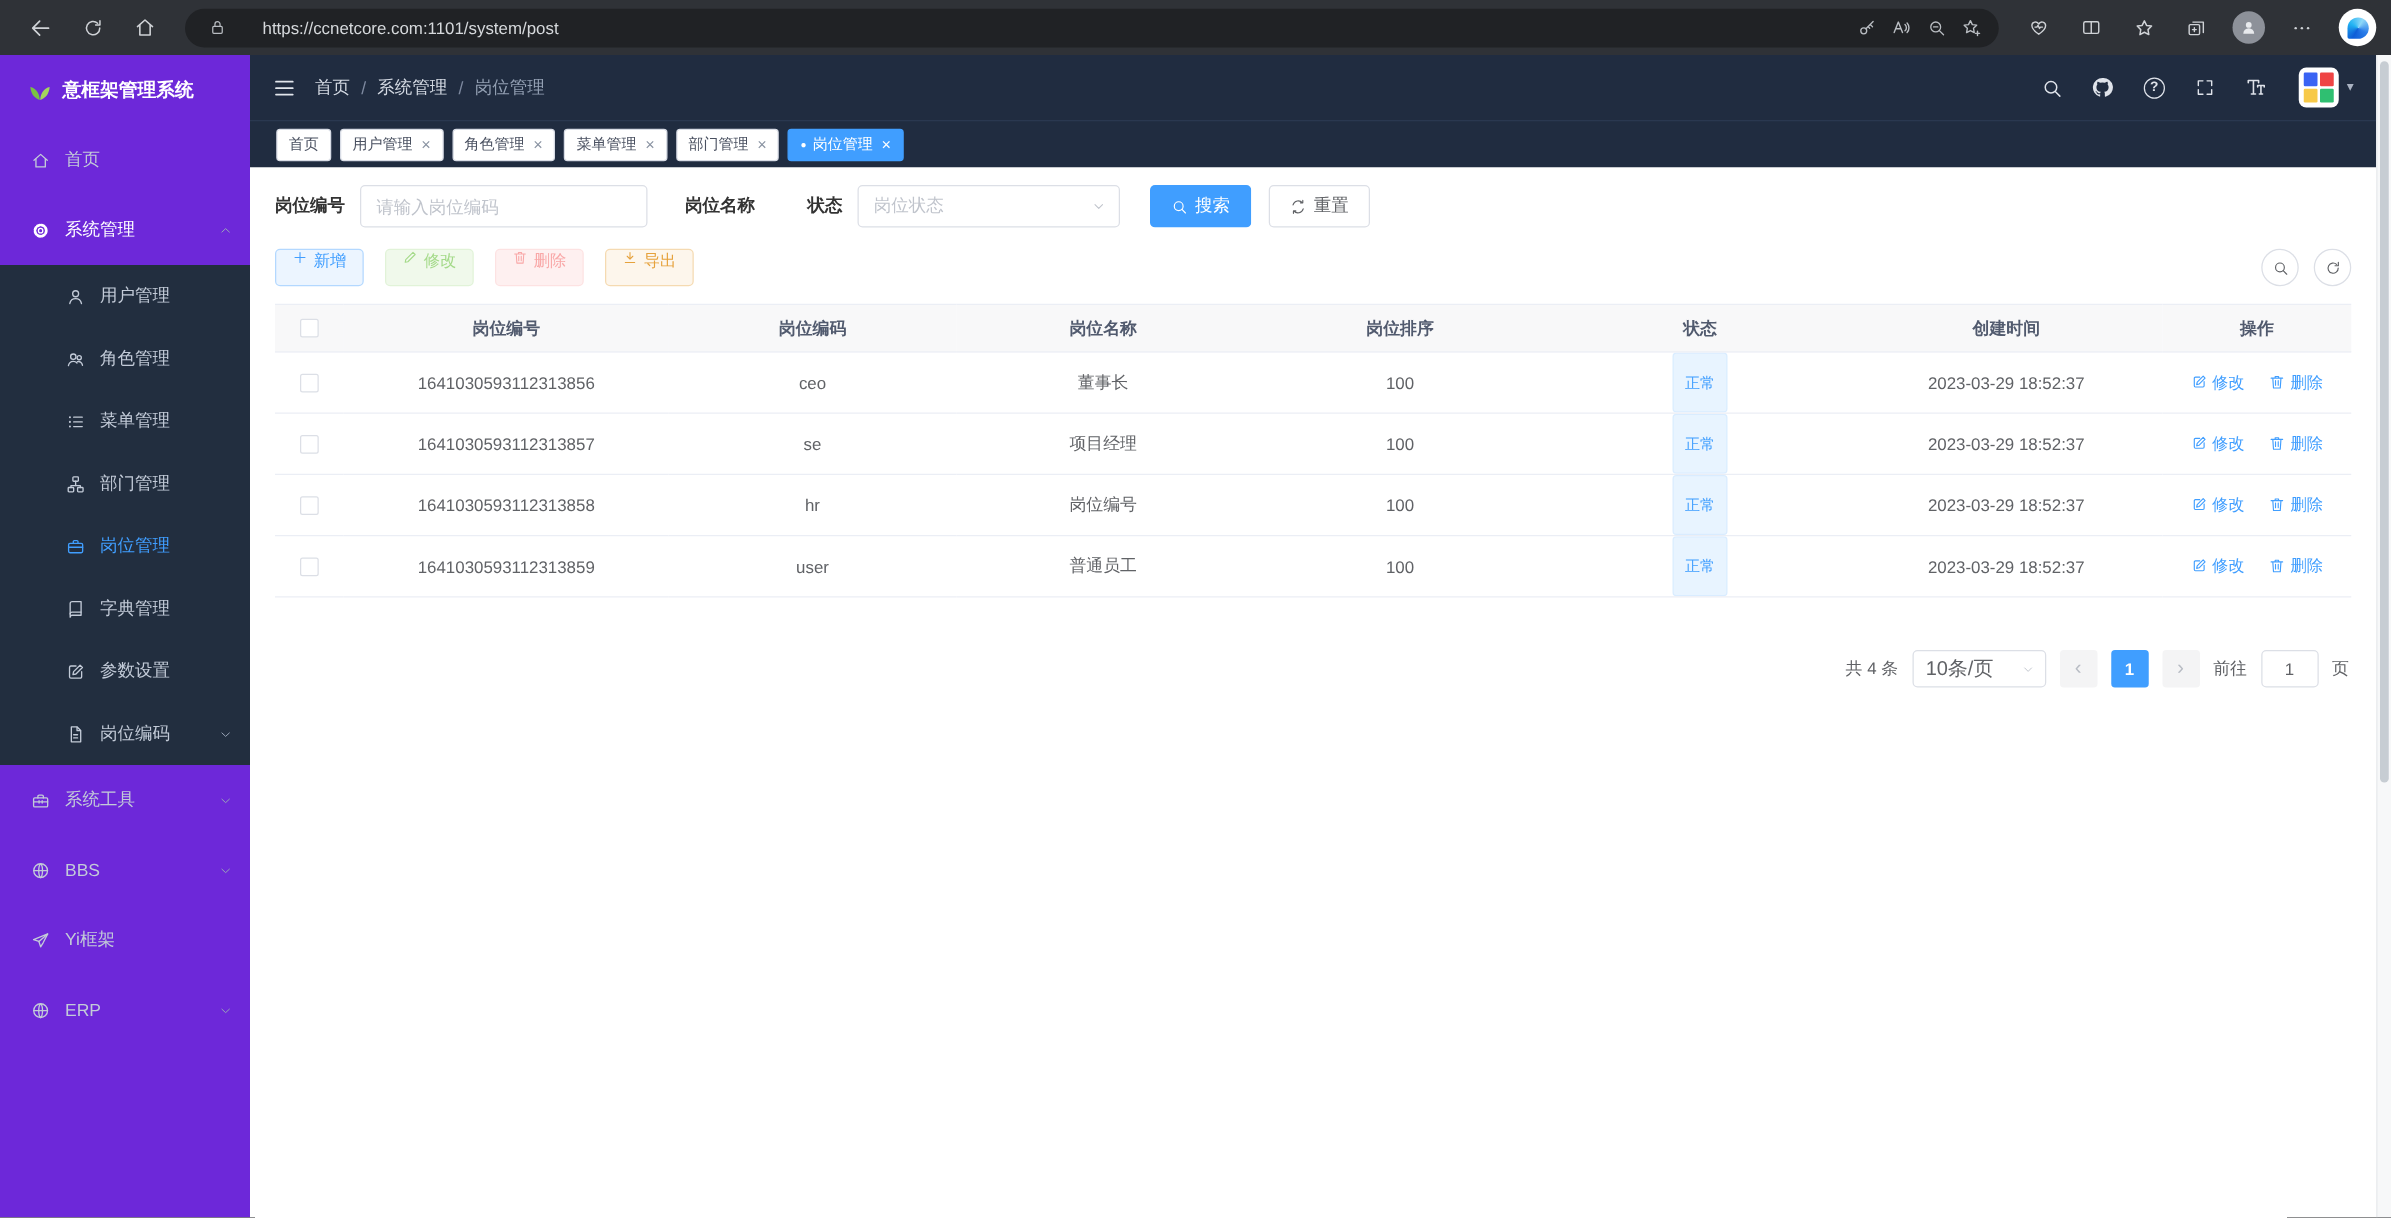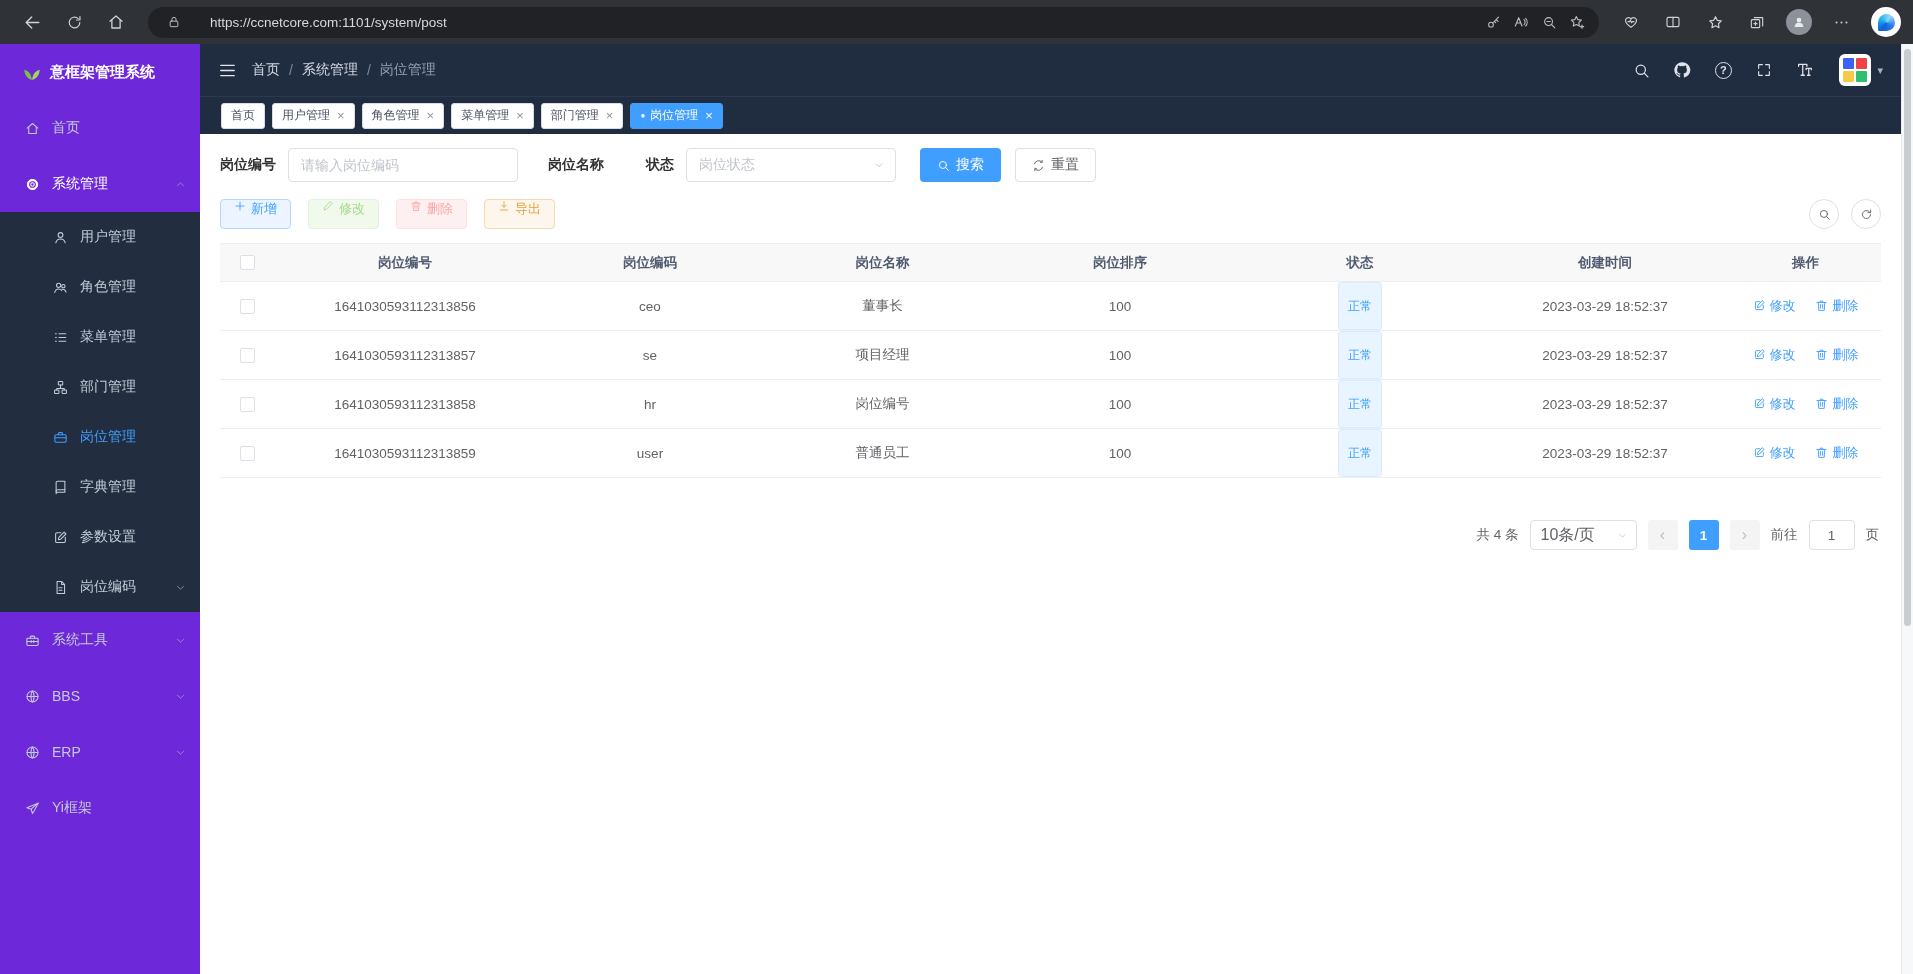--- a/index.html
+++ b/index.html
@@ -365,40 +365,40 @@
           <span class="mlabel">BBS</span>
           <span class="chev">
               <svg width="11" height="11" viewBox="0 0 24 24" stroke-width="2.2">
                 <path d="M5.5 9.5l6.5 6 6.5-6"></path>
               </svg>
             </span>
         </div>
         <div class="mi">
           <span class="micon">
               <svg width="15" height="15" viewBox="0 0 24 24">
+                <path d="M21 3.5L3 10.8l6.8 2.3L12 20l3.2-5.2L21 3.5z"></path>
+                <path d="M9.8 13.1L21 3.5"></path>
+              </svg>
+            </span>
+          <span class="mlabel">Yi框架</span>
+        </div>
+        <div class="mi">
+          <span class="micon">
+              <svg width="15" height="15" viewBox="0 0 24 24">
                 <circle cx="12" cy="12" r="8.8"></circle>
                 <path d="M3.2 12h17.6"></path>
                 <path d="M12 3.2c3.2 2.6 3.2 15 0 17.6M12 3.2c-3.2 2.6-3.2 15 0 17.6"></path>
               </svg>
             </span>
           <span class="mlabel">ERP</span>
           <span class="chev">
               <svg width="11" height="11" viewBox="0 0 24 24" stroke-width="2.2">
                 <path d="M5.5 9.5l6.5 6 6.5-6"></path>
               </svg>
             </span>
-        </div>
-        <div class="mi">
-          <span class="micon">
-              <svg width="15" height="15" viewBox="0 0 24 24">
-                <path d="M21 3.5L3 10.8l6.8 2.3L12 20l3.2-5.2L21 3.5z"></path>
-                <path d="M9.8 13.1L21 3.5"></path>
-              </svg>
-            </span>
-          <span class="mlabel">Yi框架</span>
         </div>
       </nav>
     </aside>
 
     <div class="main">
 
       <div class="navbar">
         <span class="hamburger">
             <svg width="19" height="19" viewBox="0 0 24 24" stroke-width="2.2">
               <path d="M3.5 5.5h17M3.5 12h17M3.5 18.5h17"></path>

